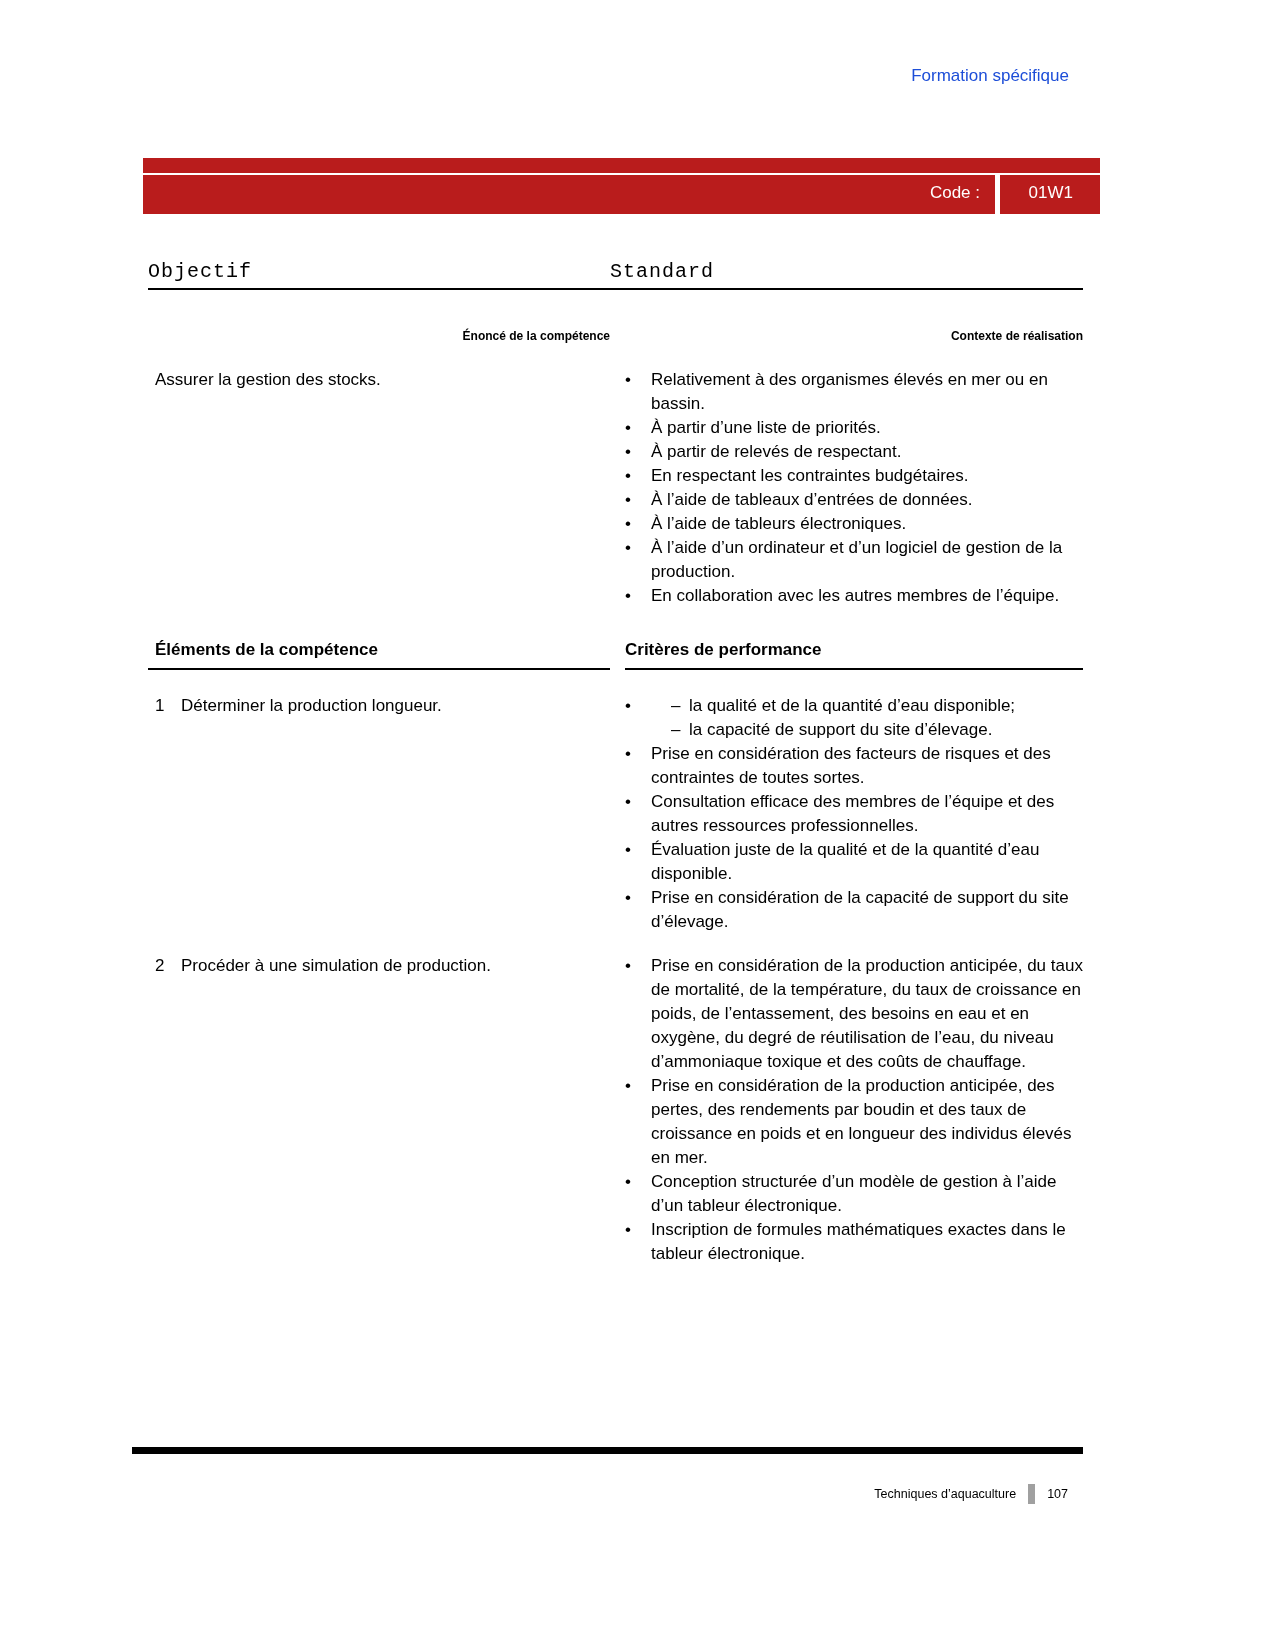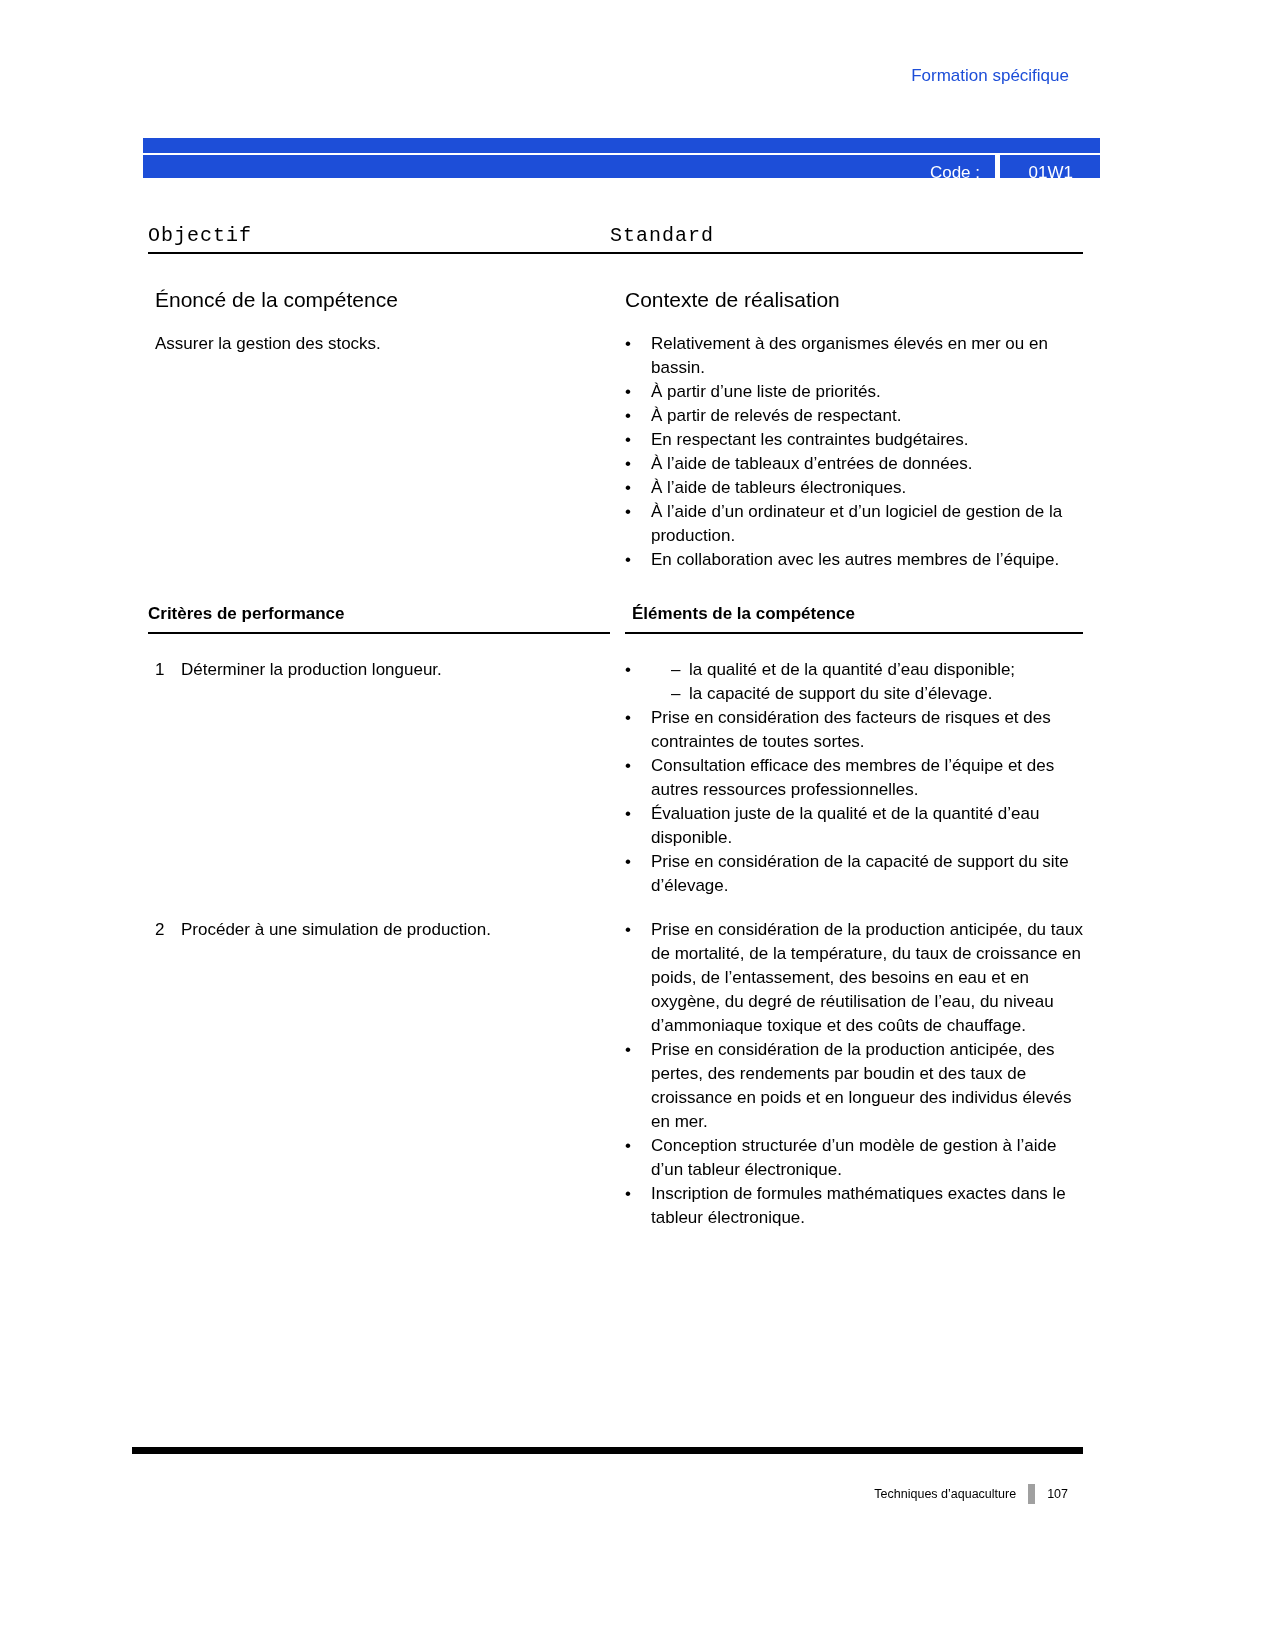--- a/index.html
+++ b/index.html
@@ -14,25 +14,25 @@
   }
   .top-label {
     margin-top:66px;
     text-align:right;
     margin-right:14px;
     color:#1d4ed8;
     font-size:17px;
   }
   .code-bar {
     position:relative;
-    margin-top:52px;
+    margin-top:72px;
     margin-left:-5px;
     margin-right:-17px;
-    height:40px;
-    background:#1d4ed8;
+    height:56px;
+    background:#b91c1c;
   }
   .code-bar-hline { position:absolute; left:0; right:0; top:15px; height:2px; background:#fff; }
   .code-bar-vsep { position:absolute; right:100px; top:17px; bottom:0; width:5px; background:#fff; }
   .code-label { position:absolute; right:120px; top:25px; color:#fff; font-size:17px; }
   .code-value { position:absolute; right:27px; top:25px; color:#fff; font-size:17px; }
 
   .col-headers {
     margin-top:46px;
     display:grid;
     grid-template-columns:462px 1fr;
@@ -42,21 +42,21 @@
   }
   .rule { margin-top:5px; height:2px; background:#000; }
 
   .two-col {
     display:grid;
     grid-template-columns:462px 1fr;
     column-gap:15px;
   }
   .row-1 { margin-top:34px; }
   .cell-left { padding-left:7px; }
-  .block-title { font-weight:normal; font-size:21px; line-height:24px; }
+  .block-title { font-weight:bold; font-size:12px; line-height:24px;text-align:right; }
   .body-text { font-size:17px; line-height:24px; margin-top:20px; }
   .bullet-list { margin-top:20px; }
 
   .bullet-item { display:flex; font-size:17px; line-height:24px; }
   .bullet-marker { flex:none; width:26px; }
   .bullet-text { flex:1; }
   .sub-item { display:flex; padding-left:20px; }
   .dash-marker { flex:none; width:18px; }
 
   .section-headers { margin-top:32px; }
@@ -146,22 +146,22 @@
         </div>
         <div class="bullet-item">
           <span class="bullet-marker">•</span>
           <span class="bullet-text">En collaboration avec les autres membres de l’équipe.</span>
         </div>
       </div>
     </div>
   </div>
 
   <div class="two-col section-headers">
+    <div class="hdr-cell cell-left">Éléments de la compétence</div>
     <div class="hdr-cell">Critères de performance</div>
-    <div class="hdr-cell cell-left">Éléments de la compétence</div>
   </div>
 
   <div class="two-col element-row-1">
     <div class="cell-left">
       <div class="element-line">
         <span class="element-num">1</span>
         <span class="element-text">Déterminer la production longueur.</span>
       </div>
     </div>
     <div>

